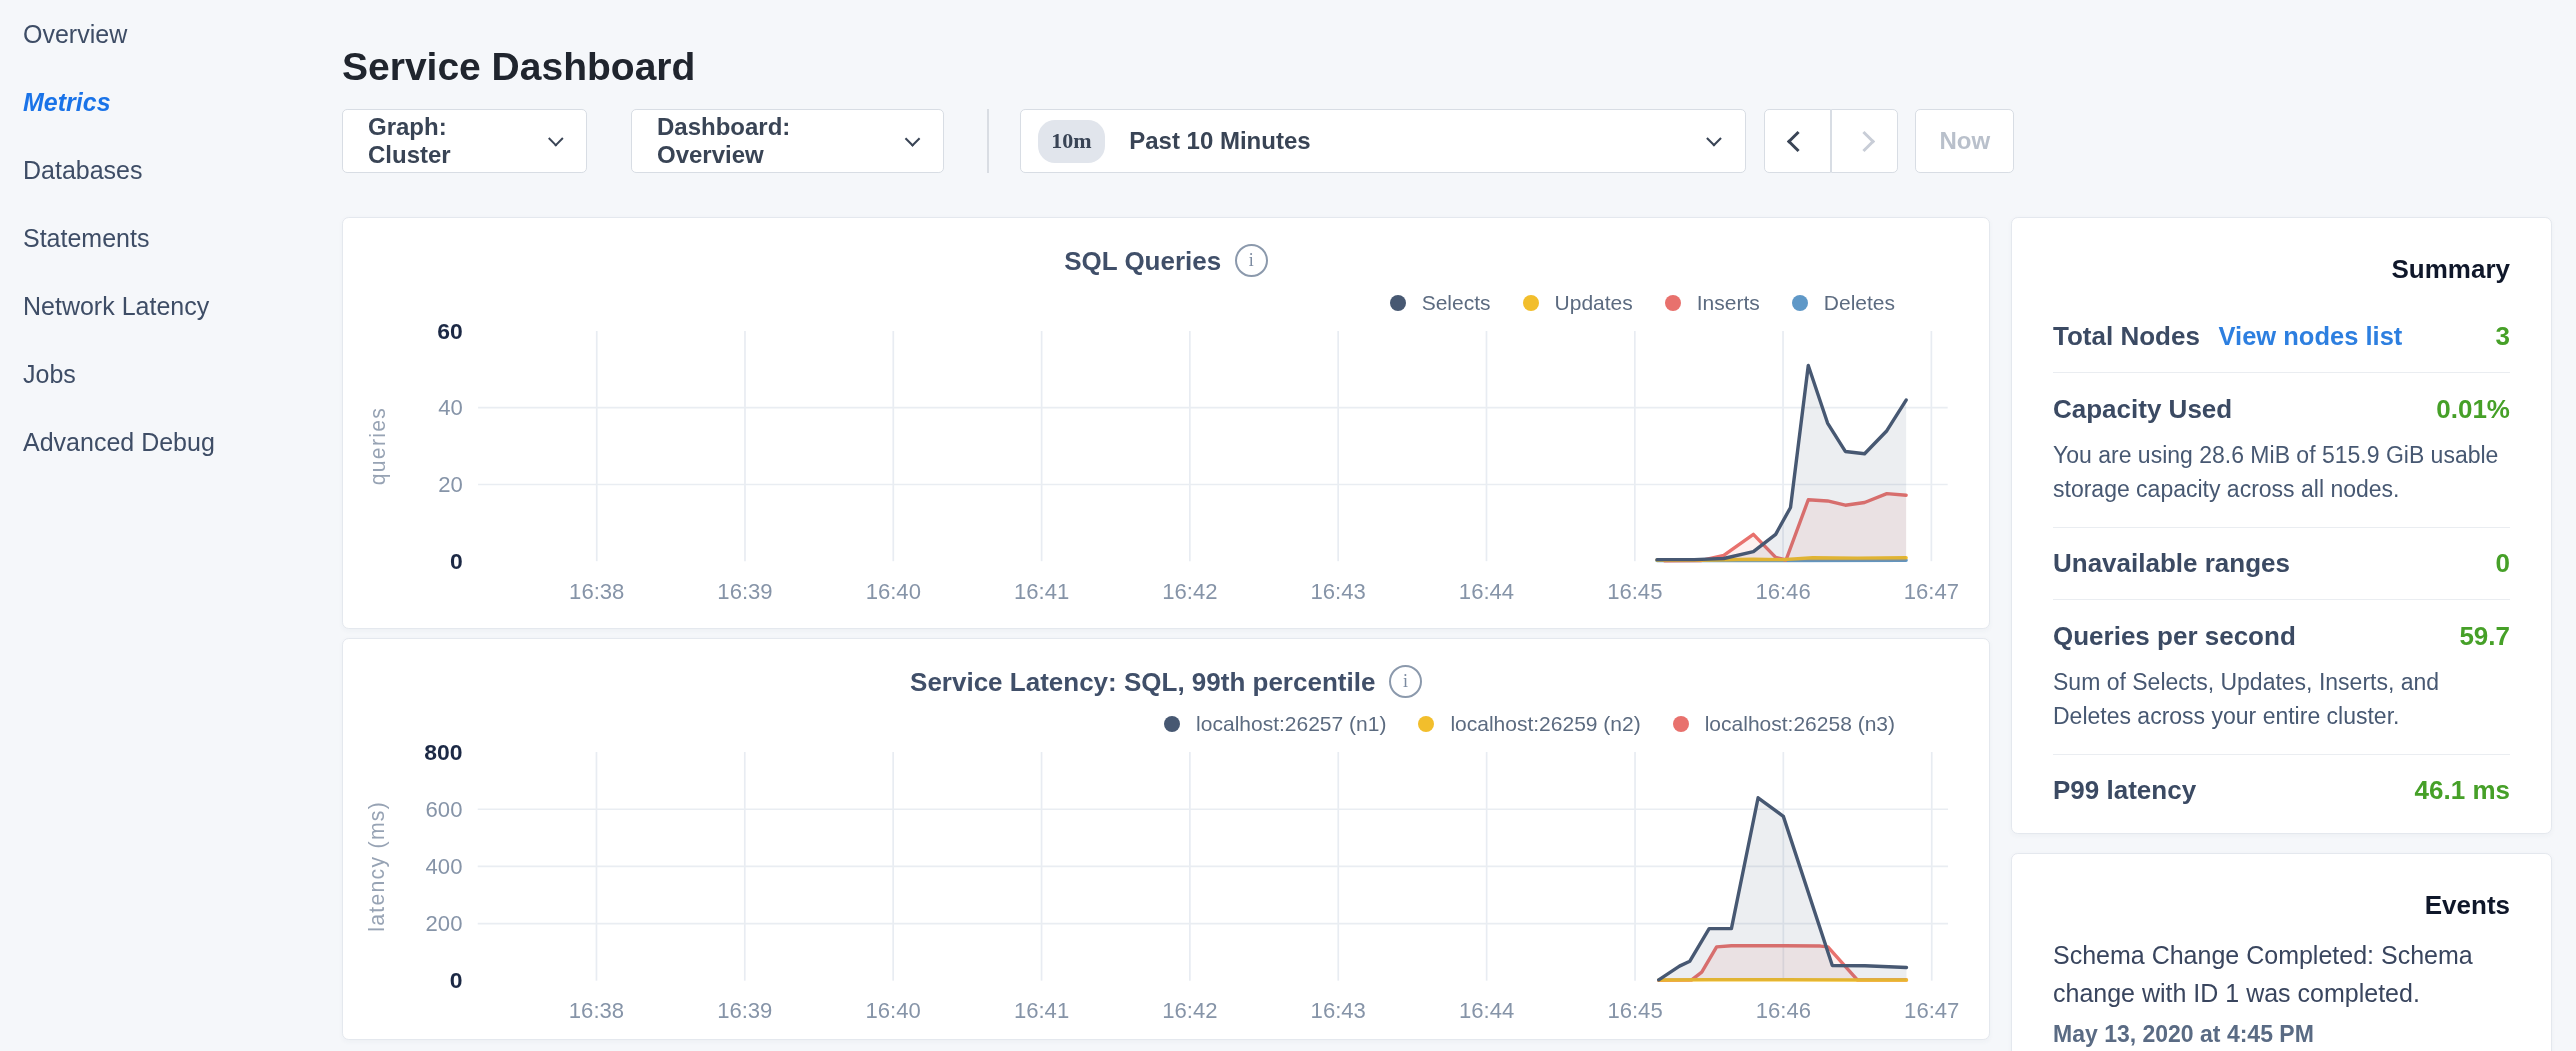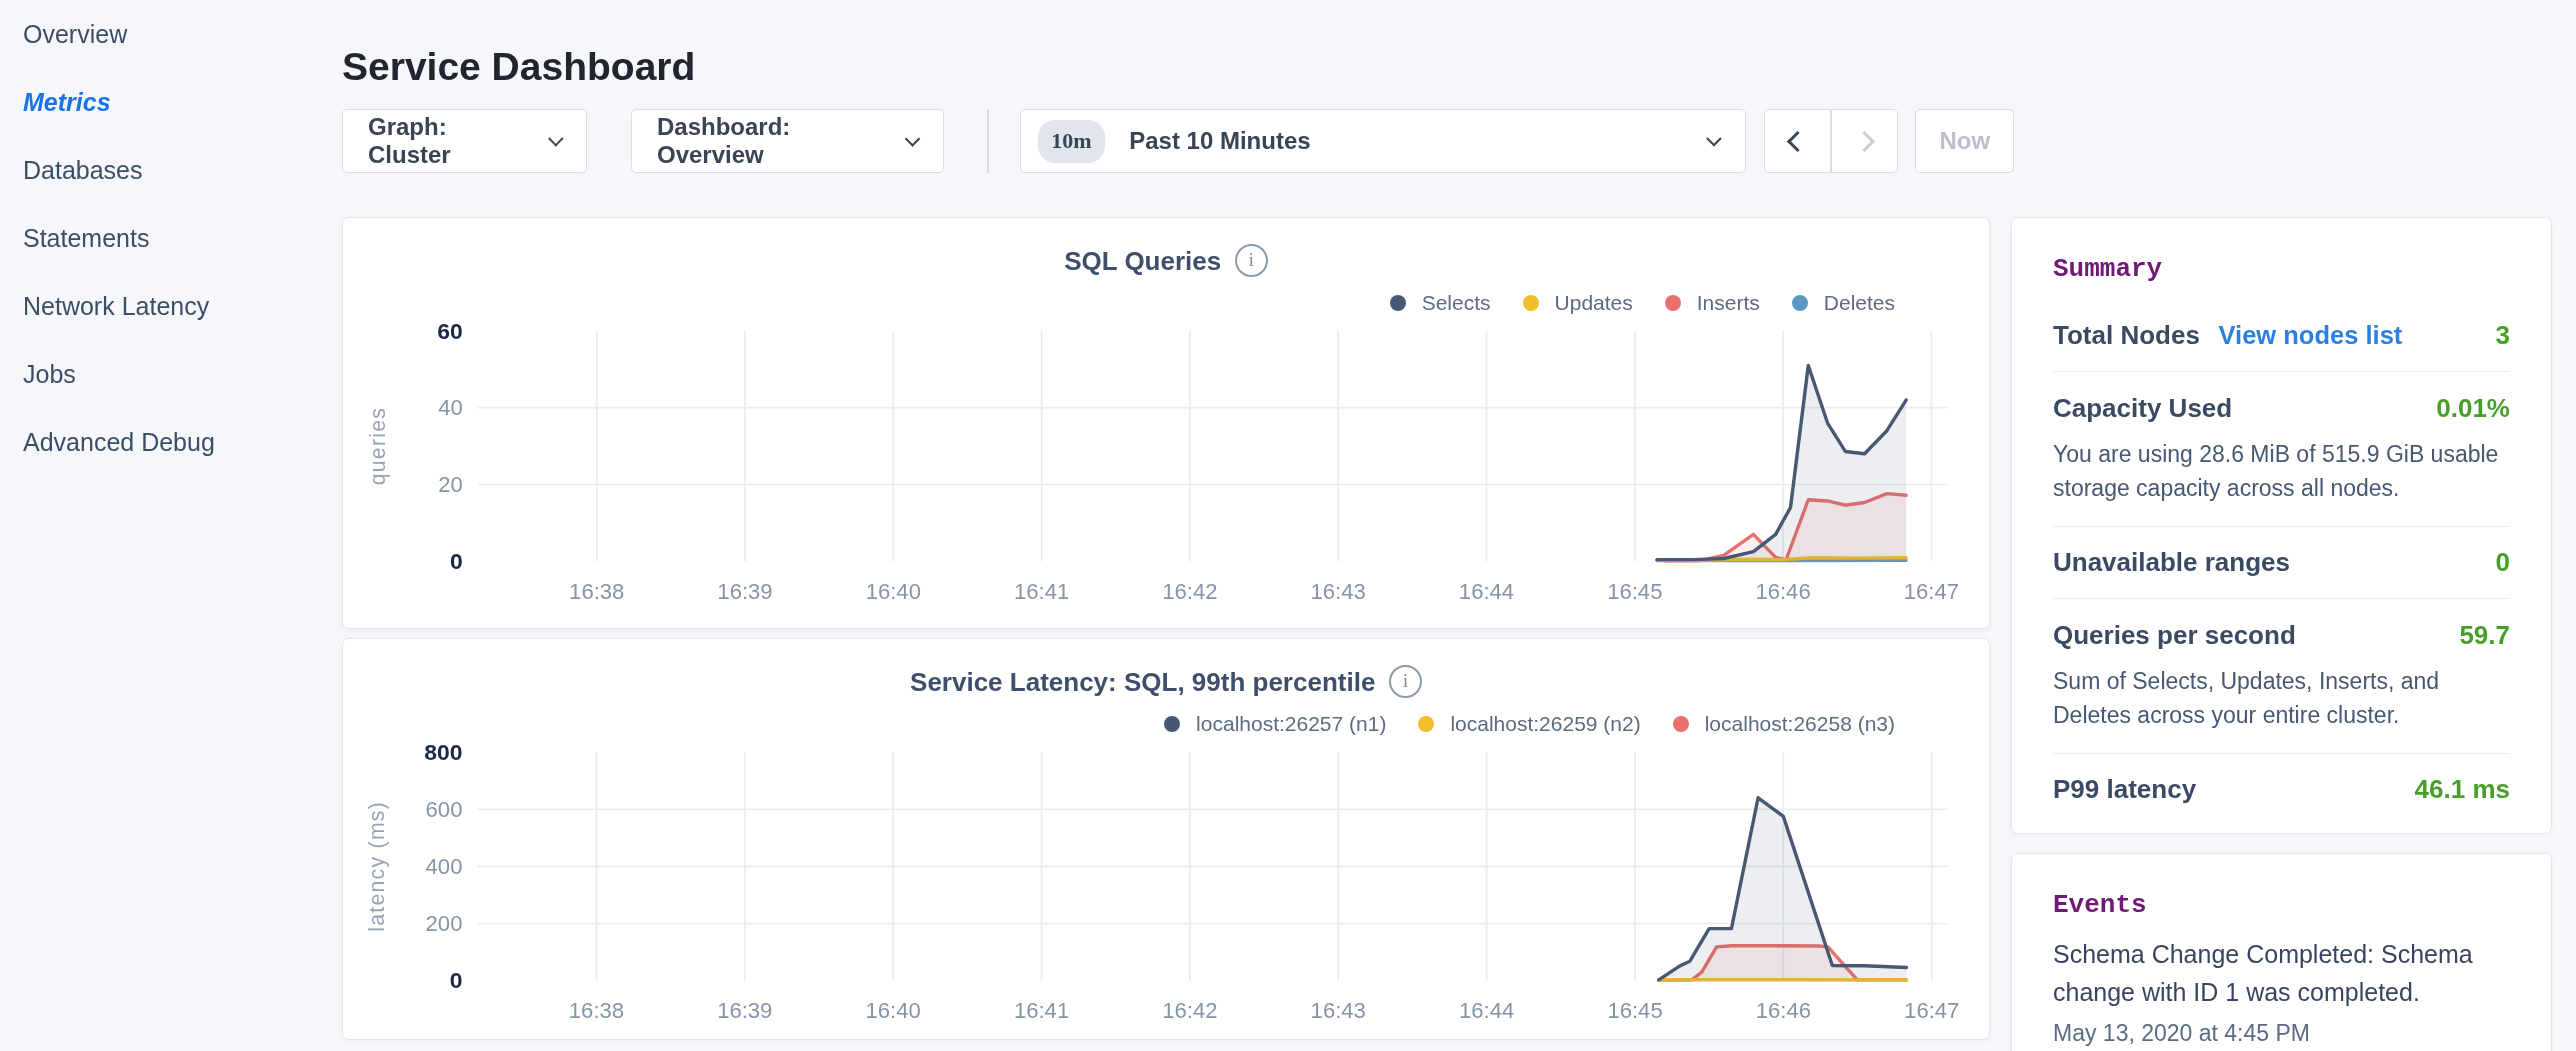--- a/index.html
+++ b/index.html
@@ -50,30 +50,30 @@
   .legend{position:absolute;top:73px;right:94px;display:flex;gap:32px;}
   .lg-item{display:flex;align-items:center;gap:16px;font-size:21px;color:#5c6b80;cursor:pointer;}
   .lg-dot{width:16px;height:16px;border-radius:50%;display:inline-block;}
   .plot-svg{position:absolute;left:0;top:0;}
   svg text{font-family:"Liberation Sans",sans-serif;}
 
   
   .right-col-card{left:2011px;width:541px;}
   #summary-card{top:217px;height:617px;padding:31px 41px;}
   #events-card{top:853px;height:248px;padding:31px 41px;}
-  .panel-title{text-align:left;font-size:26px;font-weight:bold;color:#701a75;margin:5.1px 0 15.3px 0;font-family:Liberation Mono, monospace;}
+  .panel-title{text-align:right;font-size:26px;font-weight:bold;color:#0f172a;margin:5.1px 0 15.3px 0;}
   .sum-row{padding:20.4px 0;border-top:1.7px solid #eaedf1;}
   .sum-row.first{border-top:none;}
   .sum-head{display:flex;align-items:baseline;}
   .sum-label{font-size:26px;font-weight:bold;color:#3b4a63;}
   .sum-link{font-size:25.5px;font-weight:bold;color:#2d7fe0;margin-left:18.7px;cursor:pointer;}
   .sum-value{margin-left:auto;font-size:26px;font-weight:bold;color:#46a028;}
   .sum-desc{font-size:23px;color:#475872;line-height:34px;margin-top:13.6px;}
   .event-text{font-size:25px;color:#39455e;line-height:38px;margin-top:12px;}
-  .event-time{font-size:23px;color:#5a6b84;margin-top:8.5px;}
+  .event-time{font-size:23px;color:#5a6b84;margin-top:8.5px;font-weight:bold;}
 </style>
 </head>
 <body>
 
 <div class="app">
 
   <nav class="sidebar">
     <div class="side-item">Overview</div>
     <div class="side-item active">Metrics</div>
     <div class="side-item">Databases</div>

